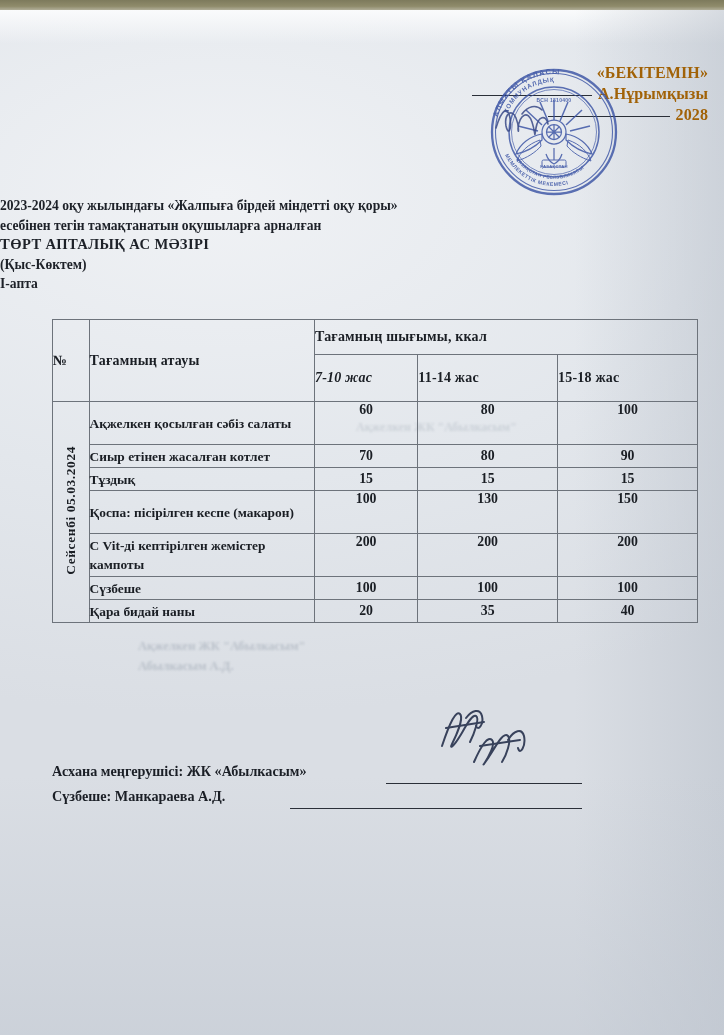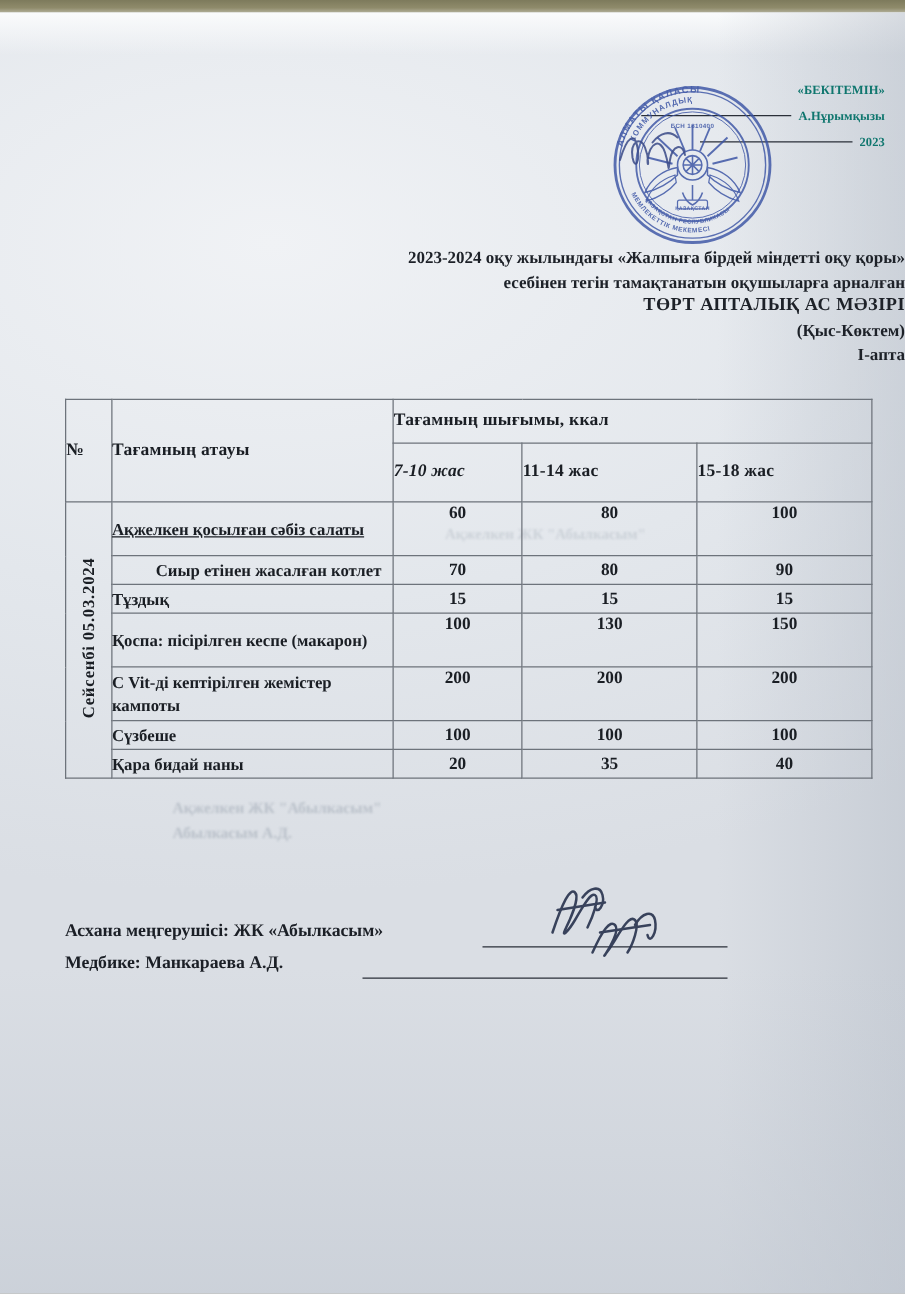--- a/index.html
+++ b/index.html
@@ -51,23 +51,23 @@
     background: linear-gradient(180deg, #fafbfc 0%, rgba(250,251,252,0) 100%);
     pointer-events: none;
   }
 
   
   .approval {
     position: absolute;
     left: 380px; top: 62px;
     width: 328px;
     text-align: right;
-    color: #0f766e;
-    font-weight: bold;
-    font-size: 10px;
+    color: #a16207;
+    font-weight: bold;
+    font-size: 16px;
     line-height: 21px;
     letter-spacing: 0.1px;
   }
   .approval .ln { white-space: nowrap; }
   .approval .rule {
     display: inline-block;
     width: 120px;
     border-bottom: 1.3px solid #2a2f38;
     margin-right: 6px;
     vertical-align: 3px;
@@ -81,21 +81,21 @@
     width: 152px; height: 152px;
     pointer-events: none;
     opacity: 0.92;
   }
 
   
   .titleblock {
     position: absolute;
     left: 0; top: 196px;
     width: 724px;
-    text-align: right;
+    text-align: left;
     color: #1d2128;
     font-weight: bold;
     font-size: 13.6px;
     line-height: 19.6px;
   }
   .titleblock .big {
     font-size: 14.6px;
     letter-spacing: 0.4px;
   }
 
@@ -184,21 +184,21 @@
     line-height: 19px;
     font-weight: bold;
     filter: blur(1px);
     pointer-events: none;
     user-select: none;
   }
 
   
   .sig-block {
     position: absolute;
-    left: 52px; top: 737px;
+    left: 52px; top: 763px;
     width: 600px;
     color: #1b1f26;
     font-weight: bold;
     font-size: 14.2px;
   }
   .sig-row {
     position: relative;
     height: 25px;
     white-space: nowrap;
   }
@@ -228,21 +228,21 @@
   <div class="paper-top-curl"></div>
   <div class="paper-shade-right"></div>
   <div class="paper-shade-bottom"></div>
 
   <div class="approval">
     <div class="ln">«БЕКІТЕМІН»</div>
     <div class="ln">
       <span class="rule"></span><span>А.Нұрымқызы</span>
     </div>
     <div class="ln">
-      <span class="rule short"></span><span>2023</span>
+      <span class="rule short"></span><span>2028</span>
     </div>
   </div>
 
   <svg class="stamp" viewBox="0 0 152 152">
     <defs>
       <path id="arcTop" d="M 18,76 A 58,58 0 0 1 134,76" fill="none"></path>
       <path id="arcTop2" d="M 26,76 A 50,50 0 0 1 126,76" fill="none"></path>
       <path id="arcBot" d="M 22,76 A 54,54 0 0 0 130,76" fill="none"></path>
       <path id="arcBot2" d="M 29,76 A 47,47 0 0 0 123,76" fill="none"></path>
     </defs>
@@ -324,27 +324,27 @@
       </tr>
       <tr>
         <th class="col-a hdr-sub-h">7-10 жас</th>
         <th class="col-b hdr-sub-h">11-14 жас</th>
         <th class="col-c hdr-sub-h">15-18 жас</th>
       </tr>
     </thead>
     <tbody id="tbody">
         <tr>
           <td class="daycell" rowspan="7"><span class="day-rot">Сейсенбі 05.03.2024</span></td>
-          <td class="cell-name" style="height: 42px; text-decoration: underline;">Ақжелкен қосылған сәбіз салаты</td>
+          <td class="cell-name" style="height: 42px;">Ақжелкен қосылған сәбіз салаты</td>
           <td class="cell-num">60</td>
           <td class="cell-num">80</td>
           <td class="cell-num">100</td>
         </tr>
         <tr>
-          <td class="cell-name" style="height: 22px; padding-left: 35px;">Сиыр етінен жасалған котлет</td>
+          <td class="cell-name" style="height: 22px;">Сиыр етінен жасалған котлет</td>
           <td class="cell-num mid">70</td>
           <td class="cell-num mid">80</td>
           <td class="cell-num mid">90</td>
         </tr>
         <tr>
           <td class="cell-name" style="height: 22px;">Тұздық</td>
           <td class="cell-num mid">15</td>
           <td class="cell-num mid">15</td>
           <td class="cell-num mid">15</td>
         </tr>
@@ -374,21 +374,21 @@
         </tr>
       </tbody>
   </table>
 
   <div class="sig-block">
     <div class="sig-row">
       <span class="sig-label">Асхана меңгерушісі: ЖК «Абылкасым»</span>
       <span class="sig-line sig-line-1"></span>
     </div>
     <div class="sig-row">
-      <span class="sig-label">Медбике:  Манкараева А.Д.</span>
+      <span class="sig-label">Сүзбеше:  Манкараева А.Д.</span>
       <span class="sig-line sig-line-2"></span>
     </div>
   </div>
 
   <svg class="handsig" viewBox="0 0 130 66">
     <g stroke="#2b3550" fill="none" stroke-width="2" stroke-linecap="round" opacity="0.92">
       <path d="M18,44 C26,20 32,8 36,12 C40,16 32,34 28,42 C25,48 30,44 36,34 C42,24 48,12 52,14 C56,16 50,32 46,40"></path>
       <path d="M22,26 L60,20"></path>
       <path d="M42,16 C48,8 56,6 58,14 C60,22 54,30 52,24"></path>
       <path d="M50,60 C58,42 64,34 68,38 C72,42 64,56 60,62 C58,64 62,60 68,50 C74,40 80,30 84,34 C88,38 82,54 78,60"></path>

